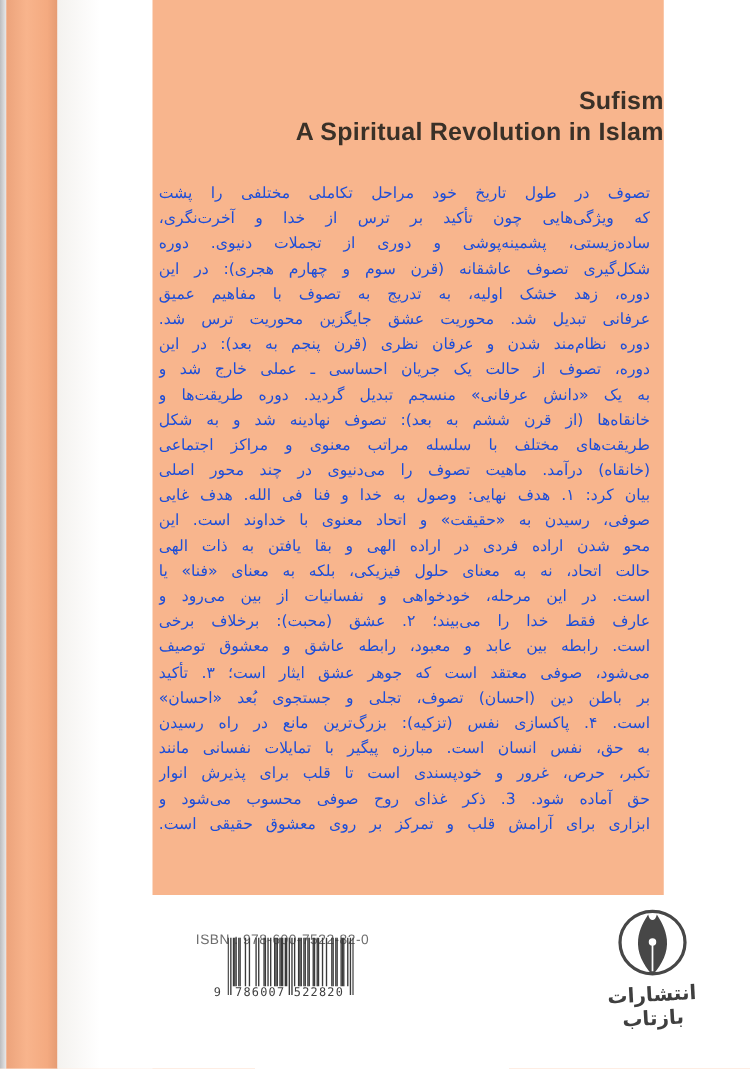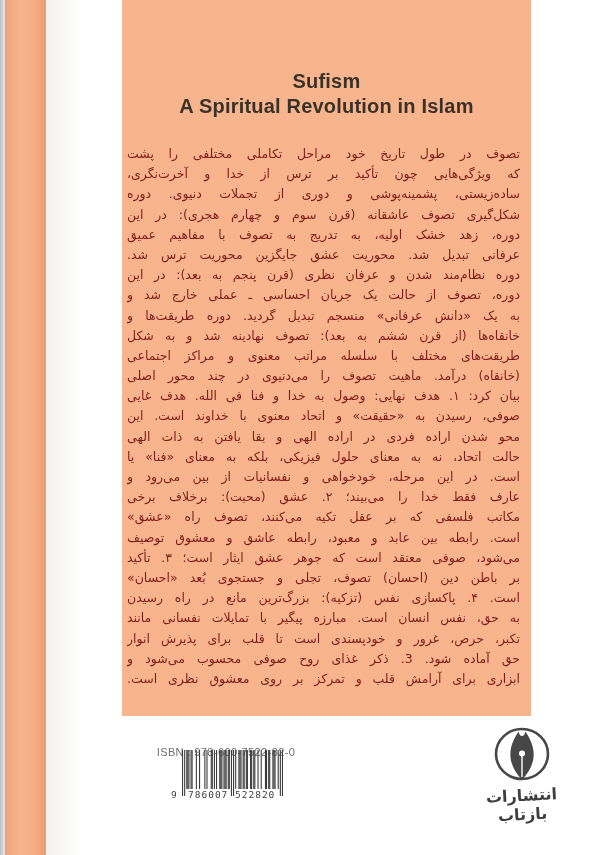--- a/index.html
+++ b/index.html
@@ -10,26 +10,26 @@
   
   .photo-edge{position:absolute;left:0;top:0;width:5px;height:855px;
     background:linear-gradient(90deg,#bdbdbf,#e8e8e9);}
   .spine{position:absolute;left:5px;top:0;width:41px;height:855px;
     background:linear-gradient(90deg,#eca37b,#f8b48c 40%,#f4aa80 80%,#e59b73);}
   .pages-band{position:absolute;left:46px;top:0;width:76px;height:855px;
     background:linear-gradient(90deg,#f4f2ef,#ffffff 45%);}
   
   .cover-box{position:absolute;left:122px;top:0;width:409px;height:716px;
     background:#f8b58d;}
-  .title-block{padding-top:69px;text-align:center;color:#3a3128;
+  .title-block{padding-top:69px;text-align:right;color:#3a3128;
     font-weight:bold;font-size:20px;line-height:25px;letter-spacing:.2px;}
   .fa-paragraph{direction:rtl;margin-top:25px;padding:0 11px 0 5px;}
   .fa-line{
     font-family:"DejaVu Sans",sans-serif;font-size:12.5px;
-    height:20.2px;line-height:20.2px;color:#7f1d1d;
+    height:20.2px;line-height:20.2px;color:#1d4ed8;
     text-align:justify;text-align-last:justify;overflow:hidden;
   }
   
   .isbn-line{position:absolute;left:146px;top:730px;width:160px;
     text-align:center;font-size:11px;color:#6e6e6e;letter-spacing:.4px;margin-top:16px;}
   .barcode{position:absolute;left:182px;top:750px;width:101px;height:56px;}
   .barcode svg{display:block;}
   .bc-digits{position:absolute;top:39px;left:0;width:101px;height:12px;
     font-family:"DejaVu Sans Mono",monospace;font-size:9.5px;color:#3f3f3f;}
   .bc-d-left{position:absolute;left:-11px;top:0;}
@@ -67,29 +67,28 @@
       <div class="fa-line">به یک «دانش عرفانی» منسجم تبدیل گردید. دوره طریقت‌ها و</div>
       <div class="fa-line">خانقاه‌ها (از قرن ششم به بعد): تصوف نهادینه شد و به شکل</div>
       <div class="fa-line">طریقت‌های مختلف با سلسله مراتب معنوی و مراکز اجتماعی</div>
       <div class="fa-line">(خانقاه) درآمد. ماهیت تصوف را می‌دنیوی در چند محور اصلی</div>
       <div class="fa-line">بیان کرد: ۱. هدف نهایی: وصول به خدا و فنا فی الله. هدف غایی</div>
       <div class="fa-line">صوفی، رسیدن به «حقیقت» و اتحاد معنوی با خداوند است. این</div>
       <div class="fa-line">محو شدن اراده فردی در اراده الهی و بقا یافتن به ذات الهی</div>
       <div class="fa-line">حالت اتحاد، نه به معنای حلول فیزیکی، بلکه به معنای «فنا» یا</div>
       <div class="fa-line">است. در این مرحله، خودخواهی و نفسانیات از بین می‌رود و</div>
       <div class="fa-line">عارف فقط خدا را می‌بیند؛ ۲. عشق (محبت): برخلاف برخی</div>
-      <div class="fa-line">مکاتب فلسفی که بر عقل تکیه می‌کنند، تصوف راه «عشق»</div>
       <div class="fa-line">است. رابطه بین عابد و معبود، رابطه عاشق و معشوق توصیف</div>
       <div class="fa-line">می‌شود، صوفی معتقد است که جوهر عشق ایثار است؛ ۳. تأکید</div>
       <div class="fa-line">بر باطن دین (احسان) تصوف، تجلی و جستجوی بُعد «احسان»</div>
       <div class="fa-line">است. ۴. پاکسازی نفس (تزکیه): بزرگ‌ترین مانع در راه رسیدن</div>
       <div class="fa-line">به حق، نفس انسان است. مبارزه پیگیر با تمایلات نفسانی مانند</div>
       <div class="fa-line">تکبر، حرص، غرور و خودپسندی است تا قلب برای پذیرش انوار</div>
       <div class="fa-line">حق آماده شود. 3. ذکر غذای روح صوفی محسوب می‌شود و</div>
-      <div class="fa-line">ابزاری برای آرامش قلب و تمرکز بر روی معشوق نظری است.</div>
+      <div class="fa-line">ابزاری برای آرامش قلب و تمرکز بر روی معشوق حقیقی است.</div>
     </div>
 </div>
 
 <div class="isbn-line">ISBN : 978-600-7522-82-0</div>
 
 <div class="barcode">
   <svg id="barcode-svg" width="101" height="46" viewBox="0 0 101 46">
       <rect x="0.00" y="0" width="1.08" height="46" fill="#3a3a3a"></rect>
       <rect x="2.13" y="0" width="1.08" height="46" fill="#3a3a3a"></rect>
       <rect x="4.25" y="0" width="1.08" height="39" fill="#3a3a3a"></rect>

